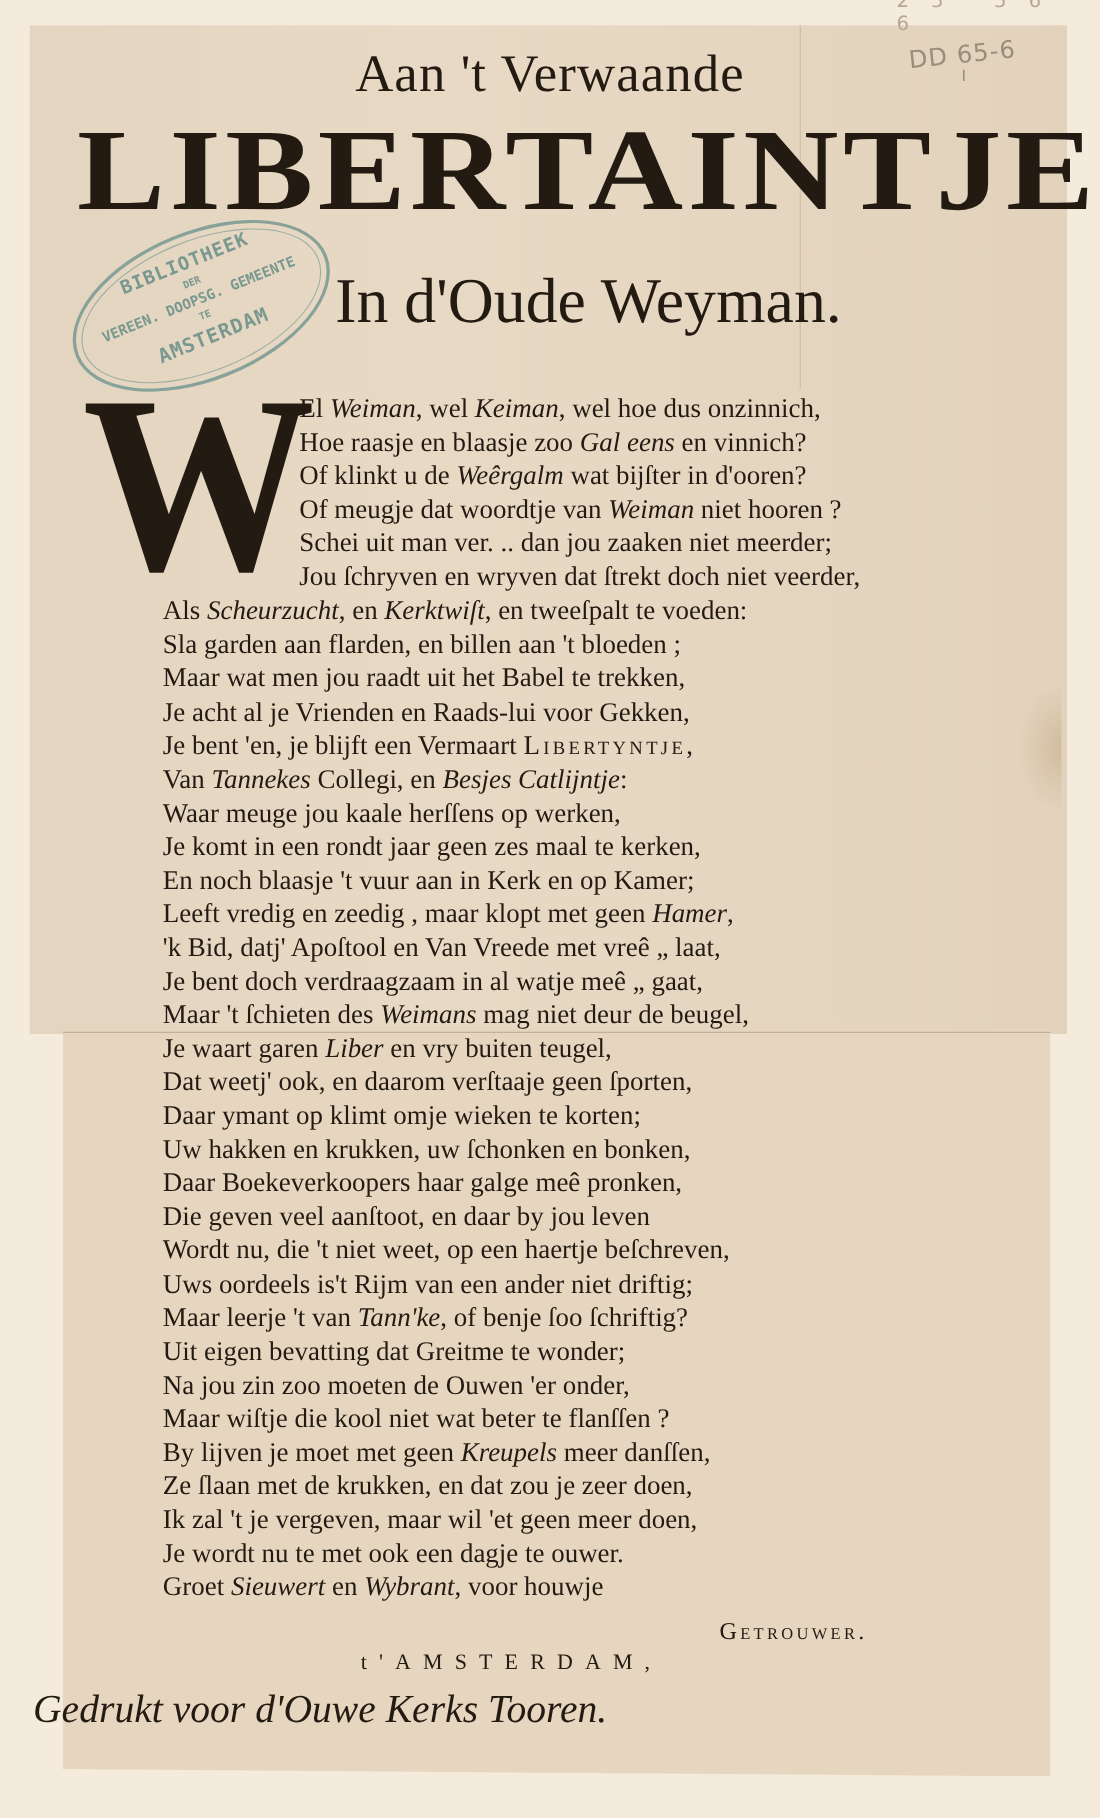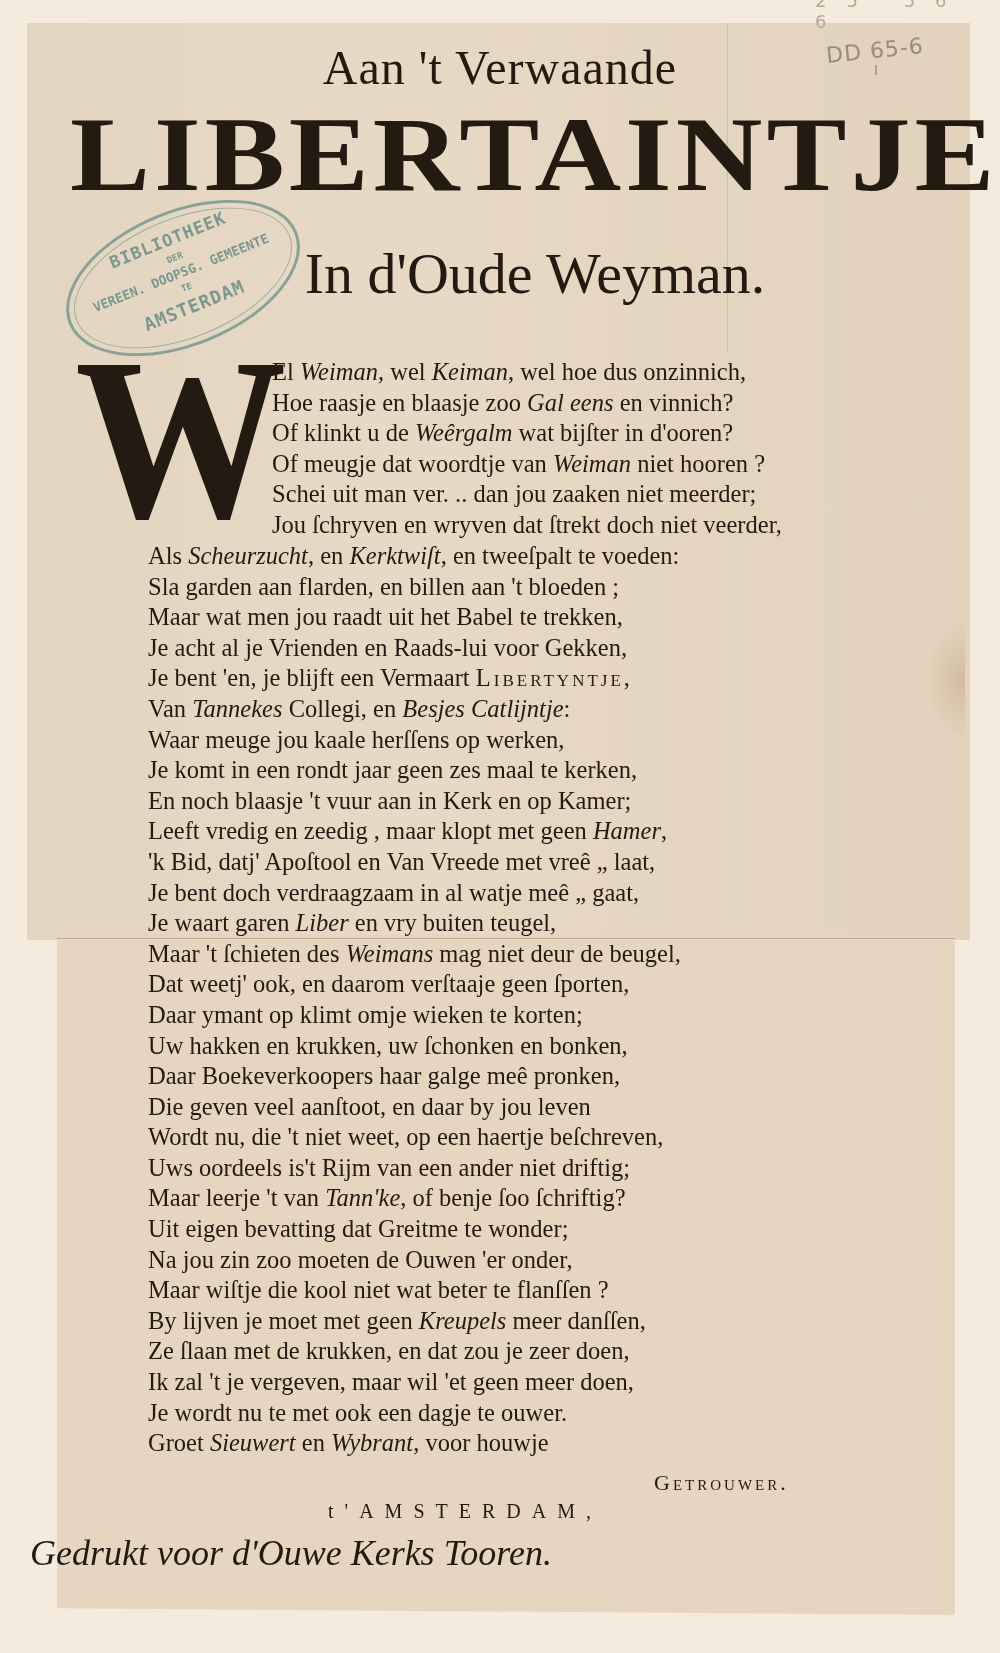--- a/index.html
+++ b/index.html
@@ -127,22 +127,22 @@
     <span class="line"><span>Maar wat men jou raadt uit het Babel te trekken,</span></span>
     <span class="line"><span>Je acht al je Vrienden en Raads-lui voor Gekken,</span></span>
     <span class="line"><span>Je bent 'en, je blijft een Vermaart </span><span class="sc">Libertyntje</span><span>,</span></span>
     <span class="line"><span>Van </span><i>Tannekes</i><span> Collegi, en </span><i>Besjes Catlijntje</i><span>:</span></span>
     <span class="line"><span>Waar meuge jou kaale herſſens op werken,</span></span>
     <span class="line"><span>Je komt in een rondt jaar geen zes maal te kerken,</span></span>
     <span class="line"><span>En noch blaasje 't vuur aan in Kerk en op Kamer;</span></span>
     <span class="line"><span>Leeft vredig en zeedig , maar klopt met geen </span><i>Hamer</i><span>,</span></span>
     <span class="line"><span>'k Bid, datj' Apoſtool en Van Vreede met vreê „ laat,</span></span>
     <span class="line"><span>Je bent doch verdraagzaam in al watje meê „ gaat,</span></span>
+    <span class="line"><span>Maar 't ſchieten des </span><i>Weimans</i><span> mag niet deur de beugel,</span></span>
     <span class="line"><span>Je waart garen </span><i>Liber</i><span> en vry buiten teugel,</span></span>
-    <span class="line"><span>Maar 't ſchieten des </span><i>Weimans</i><span> mag niet deur de beugel,</span></span>
     <span class="line"><span>Dat weetj' ook, en daarom verſtaaje geen ſporten,</span></span>
     <span class="line"><span>Daar ymant op klimt omje wieken te korten;</span></span>
     <span class="line"><span>Uw hakken en krukken, uw ſchonken en bonken,</span></span>
     <span class="line"><span>Daar Boekeverkoopers haar galge meê pronken,</span></span>
     <span class="line"><span>Die geven veel aanſtoot, en daar by jou leven</span></span>
     <span class="line"><span>Wordt nu, die 't niet weet, op een haertje beſchreven,</span></span>
     <span class="line"><span>Uws oordeels is't Rijm van een ander niet driftig;</span></span>
     <span class="line"><span>Maar leerje 't van </span><i>Tann'ke</i><span>, of benje ſoo ſchriftig?</span></span>
     <span class="line"><span>Uit eigen bevatting dat Greitme te wonder;</span></span>
     <span class="line"><span>Na jou zin zoo moeten de Ouwen 'er onder,</span></span>

